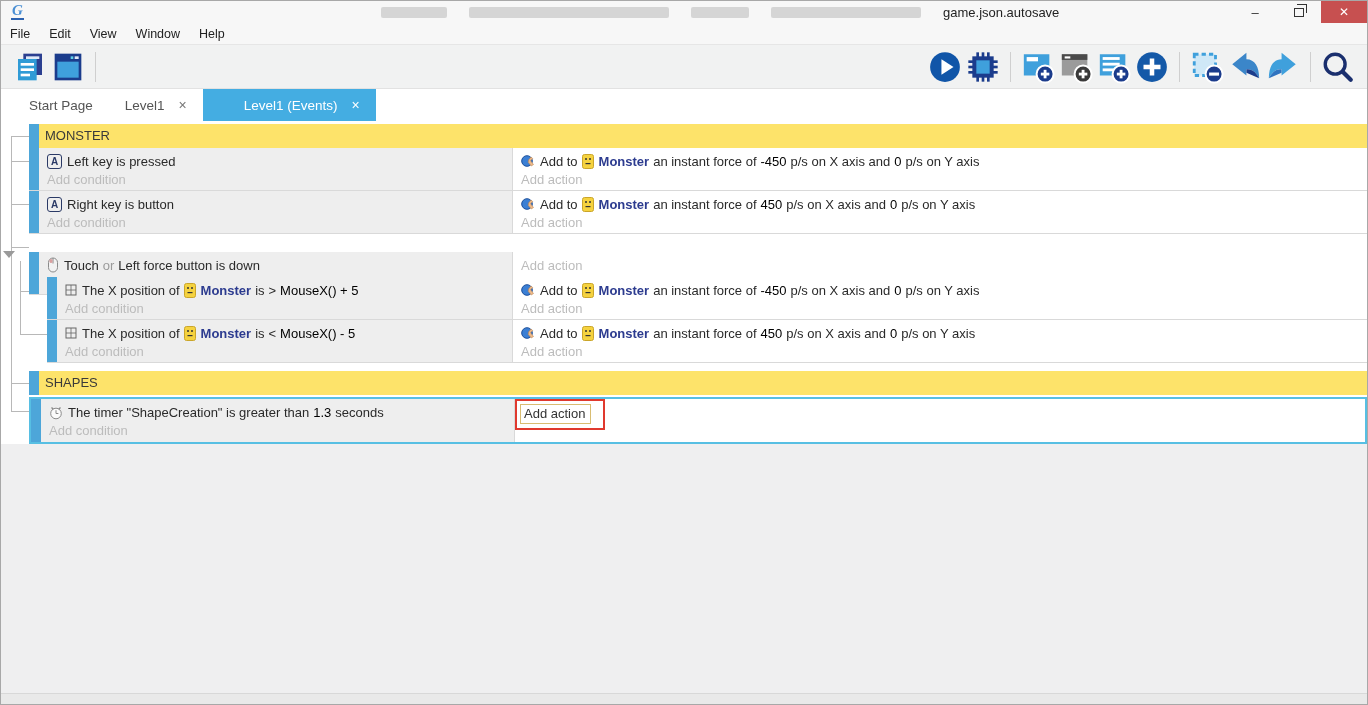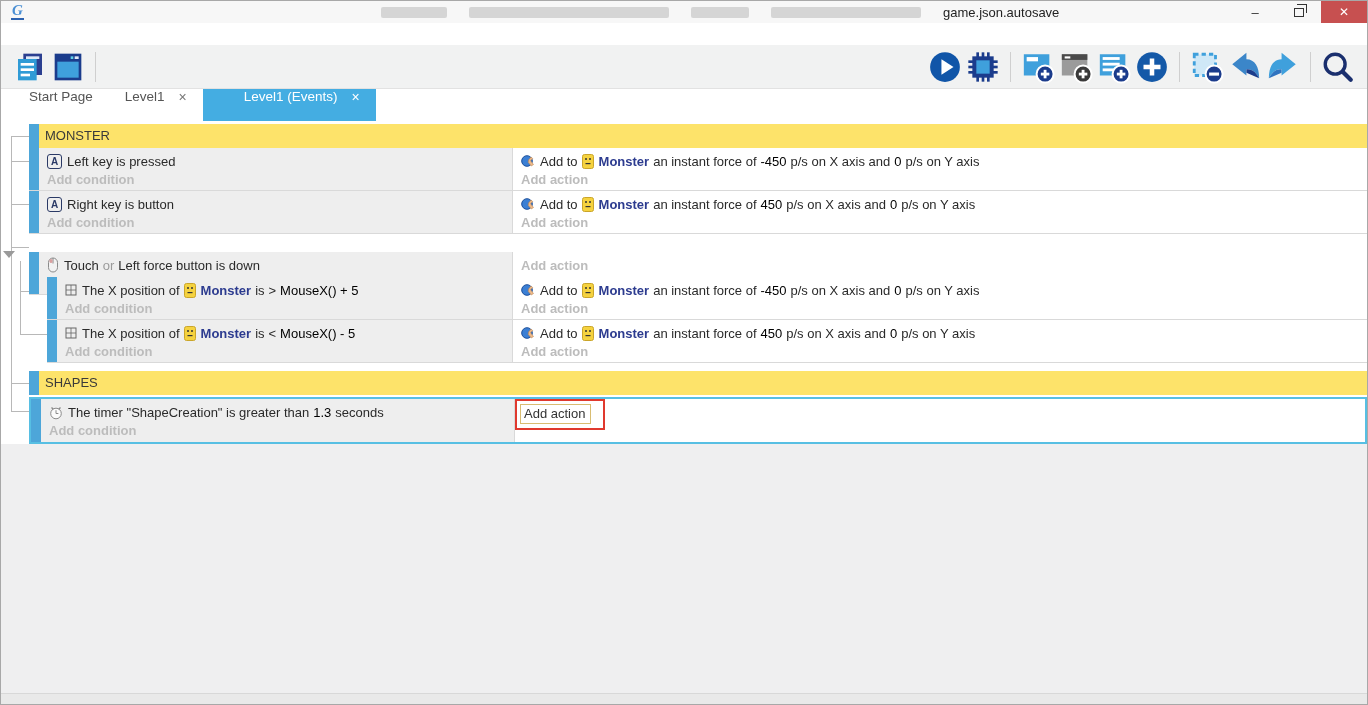--- a/index.html
+++ b/index.html
@@ -30,21 +30,21 @@
   
   .toolbar { position:absolute; top:44px; left:0; right:0; height:44px; background:#f1f2f2;
              border-bottom:1px solid #e2e2e2; display:flex; align-items:center; padding:0 10px; }
   .tbtn { width:38px; height:38px; display:flex; align-items:center; justify-content:center; cursor:pointer; }
   .tsep { width:1px; height:30px; background:#cfcfcf; margin:0 8px; }
   .tspacer { flex:1; }
 
   
   .tabbar { position:absolute; top:88px; left:0; right:0; height:32px; background:#fff;
             display:flex; align-items:stretch; padding-left:12px; }
-  .tab { display:flex; align-items:flex-start; padding:0 16px; font-size:13.5px; color:#555; cursor:pointer; gap:14px; }
+  .tab { display:flex; align-items:center; padding:0 16px; font-size:13.5px; color:#555; cursor:pointer; gap:14px; }
   .tab .tab-close { font-size:14px; color:#777; cursor:pointer; }
   .tab.active { background:#44ade2; color:#fff;padding-left:41px; }
   .tab.active .tab-close { color:#fff; }
 
   
   .events { position:absolute; top:120px; left:0; right:0; bottom:0; background:#fff; }
   .below-area { position:absolute; top:323px; left:0; right:0; bottom:0; background:#efeff0; }
   .bottom-bar { position:absolute; bottom:0; left:0; right:0; height:11px; background:#e9e9e9; border-top:1px solid #d8d8d8; }
 
   .tree-line { position:absolute; background:#b8b8b8; }
@@ -58,21 +58,21 @@
   .event-row { position:absolute; right:0; height:43px; border-bottom:1px solid #d9d9d9; background:#fff; }
   .event-row .bar { position:absolute; left:0; top:0; bottom:0; width:10px; background:#4da6d9; }
   .cond-cell { position:absolute; left:10px; top:0; bottom:0; background:#eeeeee; border-right:1px solid #d9d9d9; }
   .act-cell  { position:absolute; left:484px; right:0; top:0; bottom:0; background:#fff; }
   .event-row.sub .act-cell { left:466px; }
   .line { display:flex; align-items:center; padding:4px 0 0 8px; font-size:13px; color:#2a2a2a; height:22px; white-space:nowrap; overflow:hidden; }
   .line .frag { margin-right:4px; }
   .line .obj { color:#2c3b8f; font-weight:bold; margin-right:4px; }
   .line .green { color:#000000; margin-right:4px; }
   .line .grayword { color:#9a9a9a; margin-right:4px; }
-  .add-link { padding:2px 4px 0 8px; font-size:13px; color:#bcbcbc; cursor:pointer;font-weight:bold; }
+  .add-link { padding:2px 4px 0 8px; font-size:13px; color:#bcbcbc; cursor:pointer; }
   .icn { display:inline-flex; margin-right:5px; flex:none; }
 
   .kbd-a { display:inline-flex; align-items:center; justify-content:center; width:15px; height:15px;
            border:1.6px solid #2b3a66; border-radius:3px; font-size:10px; font-weight:bold; color:#2b3a66; margin-right:5px; }
 
   
   .event-row.selected { border:2px solid #57bfe3; height:47px; }
   .event-row.selected .cond-cell { border-right:1px solid #d9d9d9; }
   .red-box { position:absolute; left:0; top:0; border:2px solid #e0392e; padding:3px 12px 4px 3px; background:transparent; }
   .focus-chip { display:inline-block; border:1px solid #d9bd72; padding:1px 5px 2px 3px; font-size:13px; color:#333; background:#fff; cursor:pointer; }
@@ -93,20 +93,27 @@
     </div>
     <div class="win-controls">
       <button class="wc">–</button>
       <button class="wc">
           <span class="restore-glyph"></span>
         </button>
       <button class="wc close">✕</button>
     </div>
   </div>
 
+  <div class="menubar">
+    <span class="menu-item">File</span>
+    <span class="menu-item">Edit</span>
+    <span class="menu-item">View</span>
+    <span class="menu-item">Window</span>
+    <span class="menu-item">Help</span>
+  </div>
 
   <div class="toolbar">
     <div class="tbtn">
       <svg width="32" height="32" viewBox="0 0 24 24">
         <rect x="7" y="2" width="14" height="16" fill="#2b3f90"></rect>
         <rect x="9" y="4" width="10" height="2" fill="#dfe9f7"></rect>
         <rect x="3" y="6" width="14" height="16" fill="#2f9bd6"></rect>
         <rect x="5" y="9" width="10" height="2" fill="#fff"></rect>
         <rect x="5" y="13" width="10" height="2" fill="#fff"></rect>
         <rect x="5" y="17" width="7" height="2" fill="#fff"></rect>

